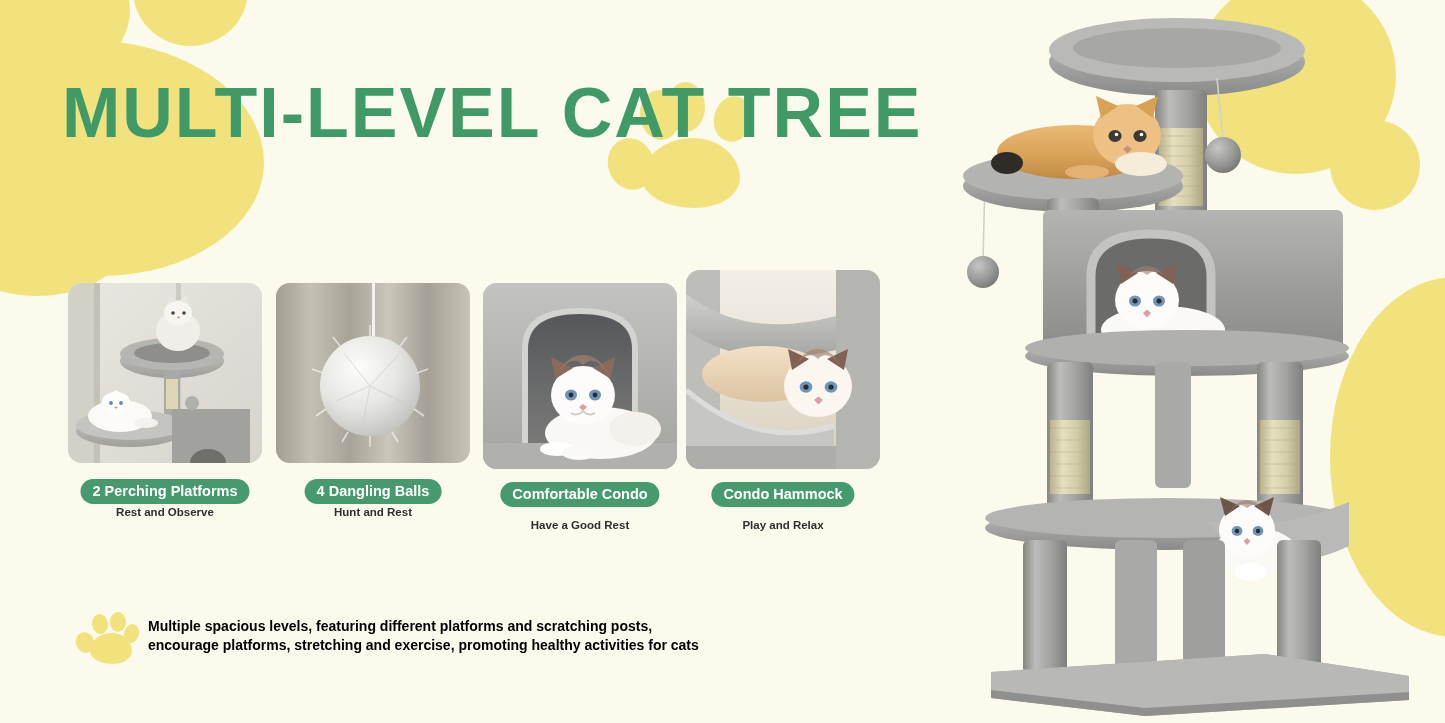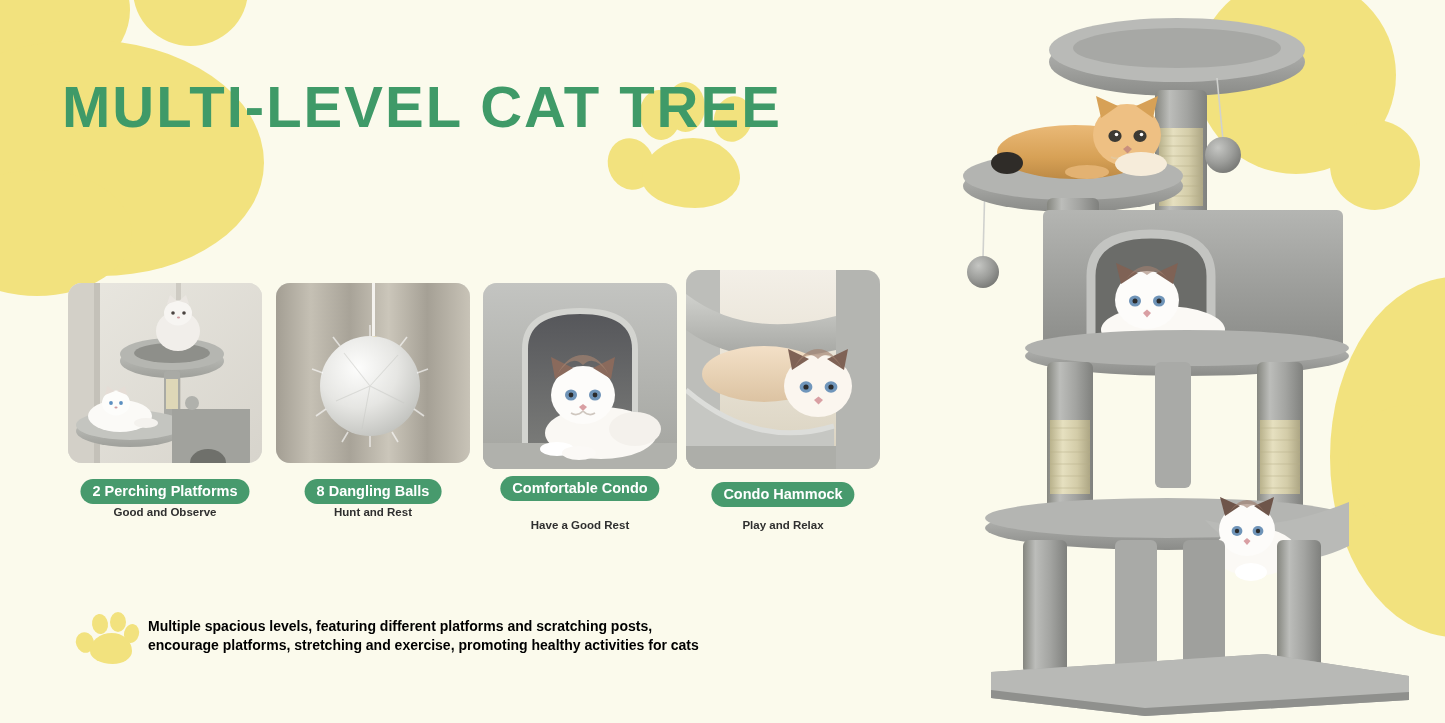--- a/index.html
+++ b/index.html
@@ -34,21 +34,21 @@
   .paw-big .main{left:38px;top:74px;width:98px;height:70px;border-radius:52% 48% 46% 54% / 58% 58% 42% 42%;}
 
   .paw-small{left:76px;top:608px;width:62px;height:62px;}
   .paw-small .t1{left:0px;top:24px;width:18px;height:21px;transform:rotate(-20deg);}
   .paw-small .t2{left:16px;top:6px;width:16px;height:20px;transform:rotate(-8deg);}
   .paw-small .t3{left:34px;top:4px;width:16px;height:20px;}
   .paw-small .t4{left:48px;top:16px;width:15px;height:19px;transform:rotate(14deg);}
   .paw-small .main{left:14px;top:25px;width:42px;height:31px;border-radius:52% 48% 46% 54% / 58% 58% 42% 42%;}
 
   
-  .headline{position:absolute;left:62px;top:78px;font-size:58px;font-weight:bold;
+  .headline{position:absolute;left:62px;top:78px;font-size:70px;font-weight:bold;
     letter-spacing:2px;color:#3f9a68;line-height:1;white-space:nowrap;}
   .subline{position:absolute;left:63px;top:148px;font-size:27px;font-weight:bold;
     color:#3a3a3a;letter-spacing:.2px;white-space:nowrap;}
 
   
   .features{position:absolute;left:68px;top:265px;width:830px;height:260px;padding-left:38px;}
   .feat{position:absolute;top:0;width:194px;}
   .feat.f0{left:0px;}
   .feat.f1{left:208px;}
   .feat.f2{left:415px;}
@@ -58,21 +58,21 @@
     background:#dcdcd6;}
   .feat.f0 .thumb,.feat.f1 .thumb{top:18px;height:180px;}
   .feat.f2 .thumb{top:18px;height:186px;}
   .feat.f3 .thumb{top:5px;height:199px;}
 
   .pill{position:absolute;background:#479a6d;color:#fff;border-radius:14px;
     font-size:14.5px;font-weight:bold;padding:4px 12px 5px;white-space:nowrap;
     left:50%;transform:translateX(-50%);}
   .feat.f0 .pill{top:214px;}
   .feat.f1 .pill{top:214px;}
-  .feat.f2 .pill{top:211px;}
+  .feat.f2 .pill{top:217px;}
   .feat.f3 .pill{top:217px;}
   .caption{position:absolute;left:50%;transform:translateX(-50%);
     font-size:11.5px;font-weight:bold;color:#2f2f2f;white-space:nowrap;}
   .feat.f0 .caption,.feat.f1 .caption{top:241px;}
   .feat.f2 .caption,.feat.f3 .caption{top:254px;}
 
   
   .blurb{position:absolute;left:148px;top:617px;width:640px;font-size:14px;
     font-weight:bold;color:#000000;line-height:1.33;}
 
@@ -150,21 +150,21 @@
           <path d="M59 112 l-2 -9 l-8 5 z" fill="#e5ddd6"></path>
           <circle cx="43" cy="120" r="1.9" fill="#5b8fc0"></circle>
             <circle cx="53" cy="120" r="1.9" fill="#5b8fc0"></circle>
           <ellipse cx="48" cy="124.5" rx="1.6" ry="1.1" fill="#cf9ca0"></ellipse>
           <ellipse cx="78" cy="140" rx="12" ry="5" fill="#f4f2ee"></ellipse>
 
           <circle cx="124" cy="120" r="7" fill="#b0b1ac"></circle>
         </svg>
       </div>
       <div class="pill">2 Perching Platforms</div>
-      <div class="caption">Good and Observe</div>
+      <div class="caption">Rest and Observe</div>
     </div>
 
     <div class="feat f1">
       <div class="thumb">
         <svg viewBox="0 0 194 180" width="194" height="180" aria-hidden="true">
           <defs>
             <linearGradient id="g2bg" x1="0" y1="0" x2="1" y2="0">
               <stop offset="0%" stop-color="#a39e93"></stop>
                 <stop offset="18%" stop-color="#c5c0b4"></stop>
               <stop offset="38%" stop-color="#a8a398"></stop>
@@ -196,21 +196,21 @@
           </g>
           <g stroke="#c9cac6" stroke-width="1.1" opacity=".55">
             <line x1="94" y1="103" x2="68" y2="70"></line>
               <line x1="94" y1="103" x2="122" y2="72"></line>
             <line x1="94" y1="103" x2="60" y2="118"></line>
               <line x1="94" y1="103" x2="128" y2="120"></line>
             <line x1="94" y1="103" x2="86" y2="146"></line>
           </g>
         </svg>
       </div>
-      <div class="pill">8 Dangling Balls</div>
+      <div class="pill">4 Dangling Balls</div>
       <div class="caption">Hunt and Rest</div>
     </div>
 
     <div class="feat f2">
       <div class="thumb">
         <svg viewBox="0 0 194 186" width="194" height="186" aria-hidden="true">
           <defs>
             <linearGradient id="g3wall" x1="0" y1="0" x2="0" y2="1">
               <stop offset="0%" stop-color="#c3c4c1"></stop>
                 <stop offset="100%" stop-color="#a3a49f"></stop>

